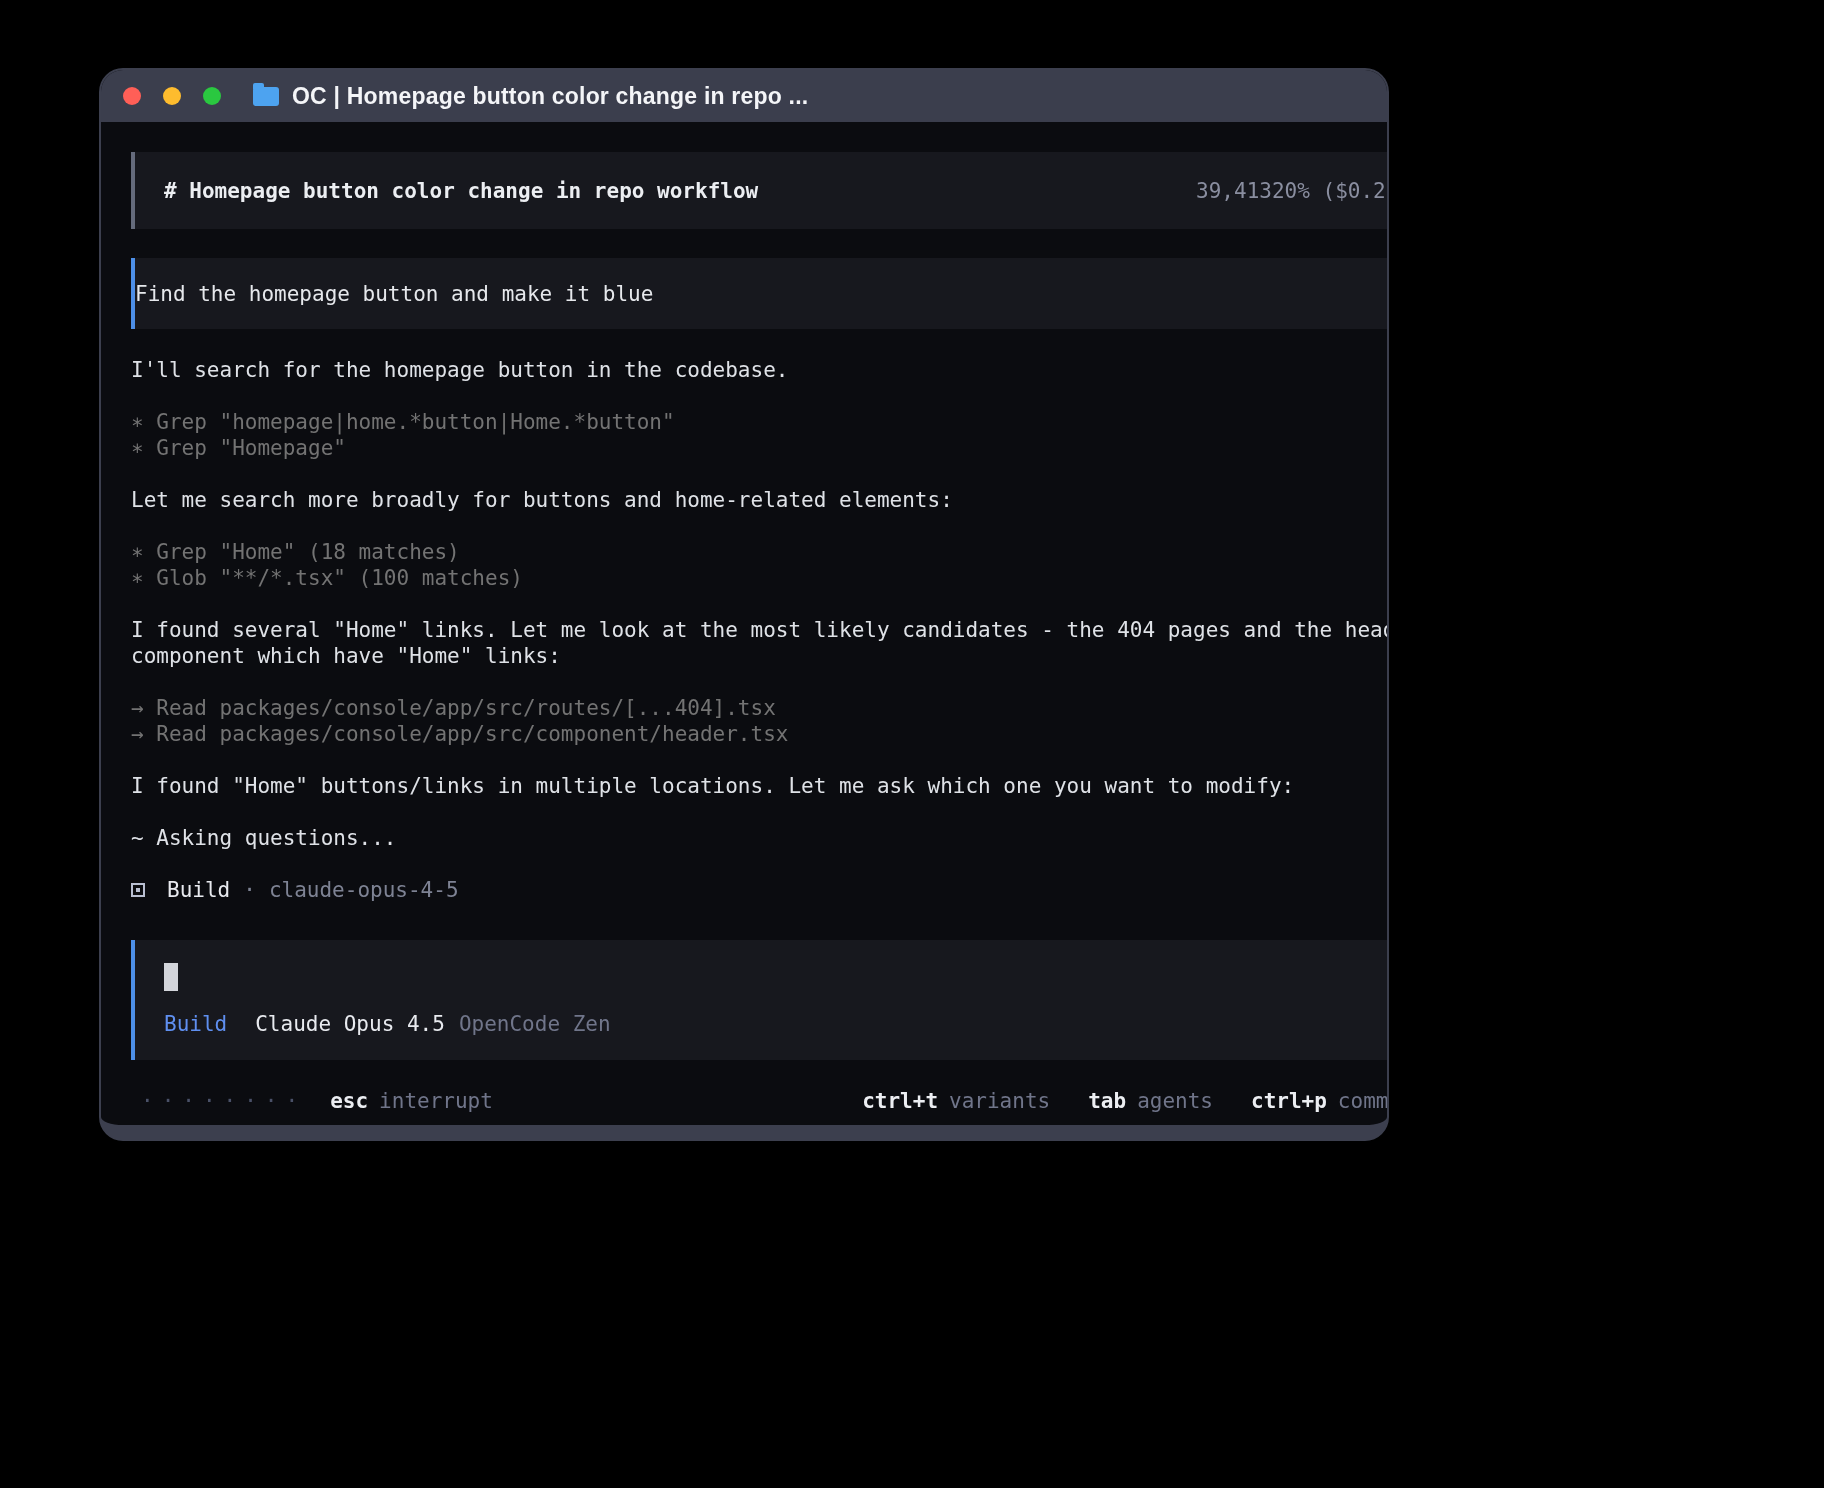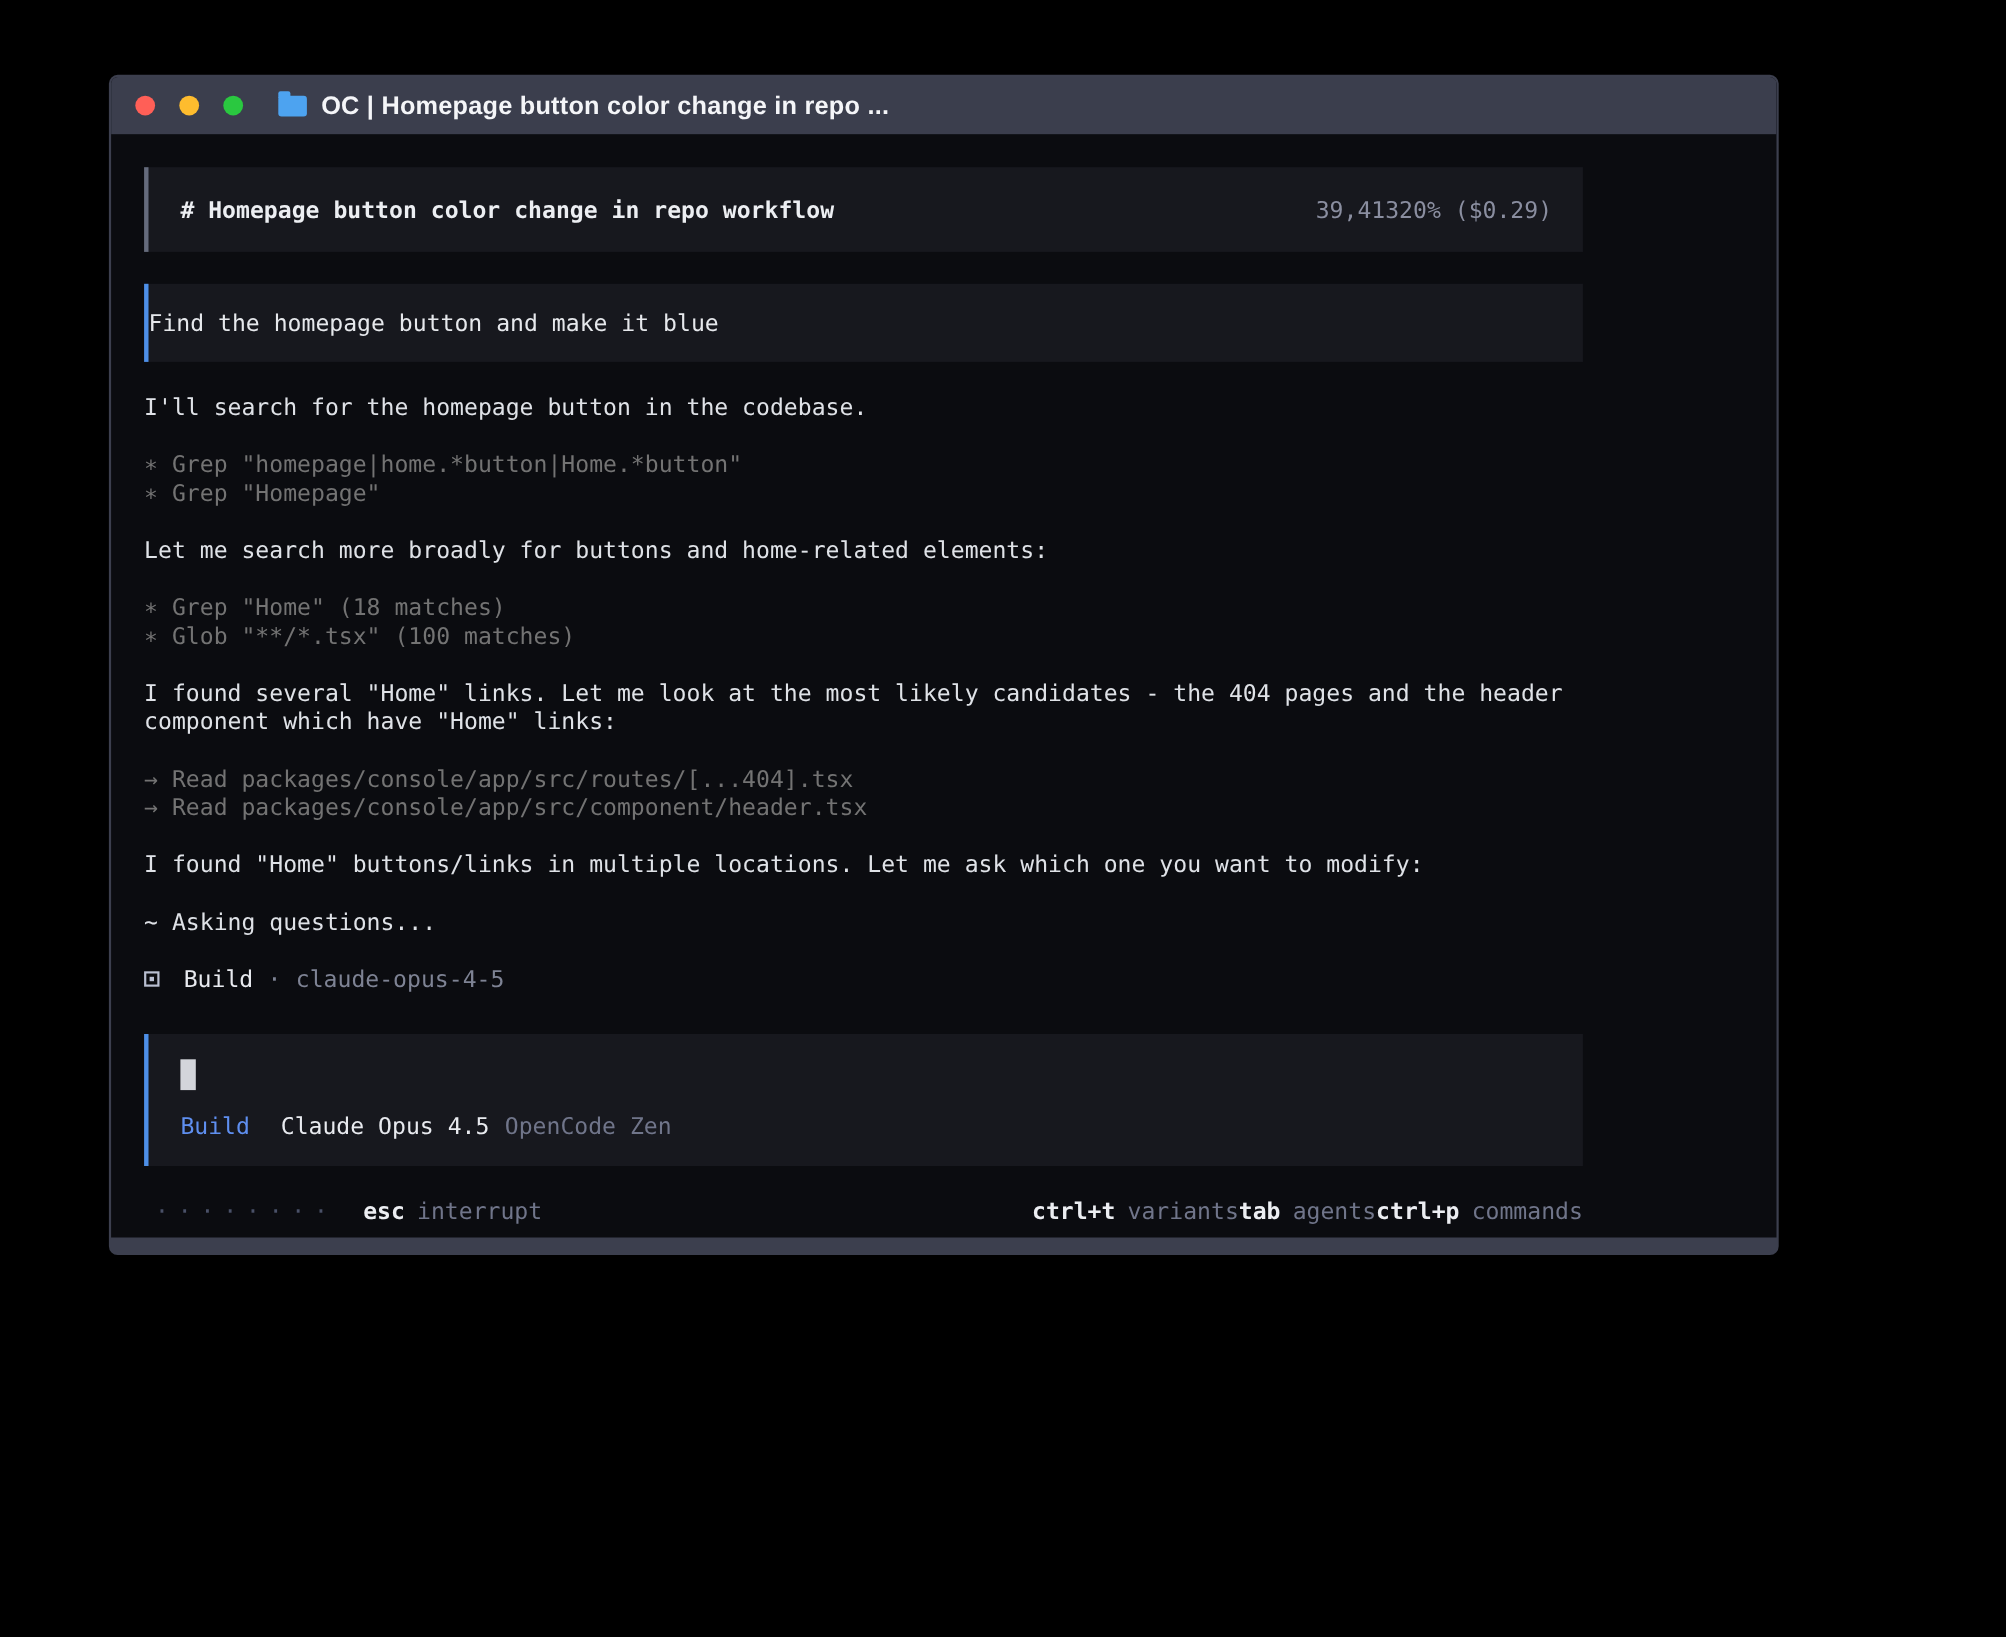--- a/index.html
+++ b/index.html
@@ -1,21 +1,21 @@
 <!DOCTYPE html>
 <html><head>
 <meta charset="utf-8">
 <style>
   * { margin:0; padding:0; box-sizing:border-box; }
   html,body { width:1824px; height:1488px; background:#000000; font-family:"DejaVu Sans Mono", monospace; }
 
   .window {
-    position:absolute; left:99px; top:68px; width:1518px; height:1073px;
+    position:absolute; left:99px; top:68px; width:1290px; height:1073px;
     background:#0b0c10; border:2px solid #3c3f4e; border-bottom-width:16px;
-    border-radius:8px; overflow:hidden; display:flex; flex-direction:column;
+    border-radius:24px; overflow:hidden; display:flex; flex-direction:column;
   }
 
   
   .titlebar {
     height:52px; flex:none; background:#3b3e4d; display:flex; align-items:center;
     padding-left:22px; font-family:"Liberation Sans", sans-serif;
   }
   .traffic { display:flex; gap:22px; margin-right:32px; }
   .light { width:18px; height:18px; border-radius:50%; }
   .light.red { background:#ff5f57; }
@@ -63,21 +63,21 @@
   .model-line { display:flex; align-items:baseline; }
   .ml-agent { color:#5f8ff0; }
   .ml-model { color:#e8eaef; margin-left:28px; }
   .ml-provider { color:#70758a; margin-left:14px; }
 
   .statusbar { margin-top:auto; width:1308px; display:flex; align-items:center; padding-top:10px; }
   .spinner { color:#4a5168; letter-spacing:8px; margin-left:10px; margin-right:24px; font-size:21px; }
   .hint { display:flex; align-items:baseline; }
   .hint .key { color:#eceef2; font-weight:bold; }
   .hint .lbl { color:#70758a; margin-left:11px; }
-  .right-hints { margin-left:auto; display:flex; }
+  .right-hints { margin-left:auto; display:flex; gap:38px; }
 </style>
 </head>
 <body>
 
 <div class="window">
 
   <div class="titlebar">
     <div class="traffic">
       <span class="light red"></span>
       <span class="light yellow"></span>

